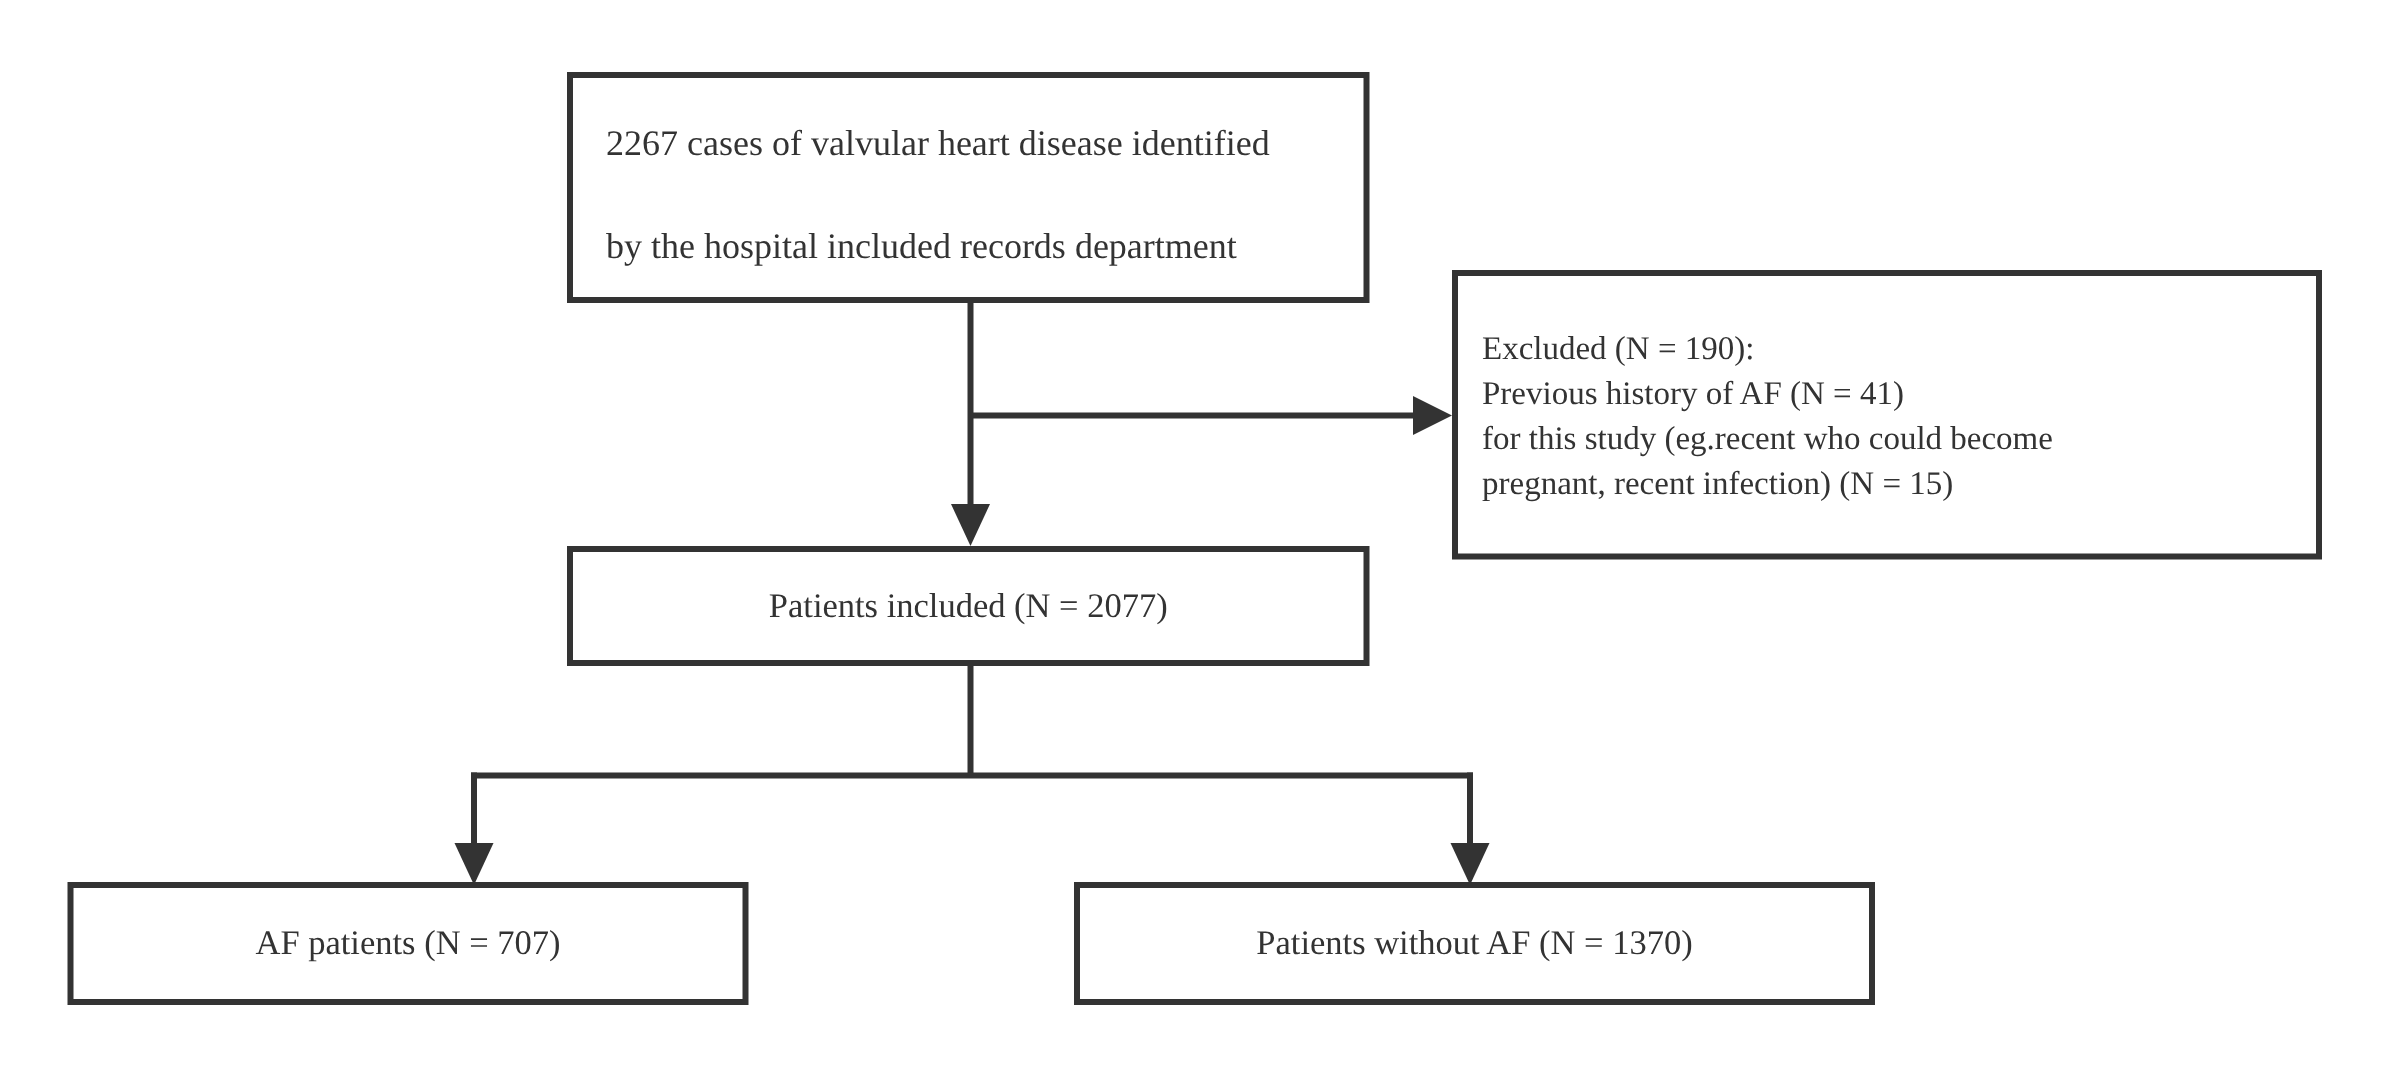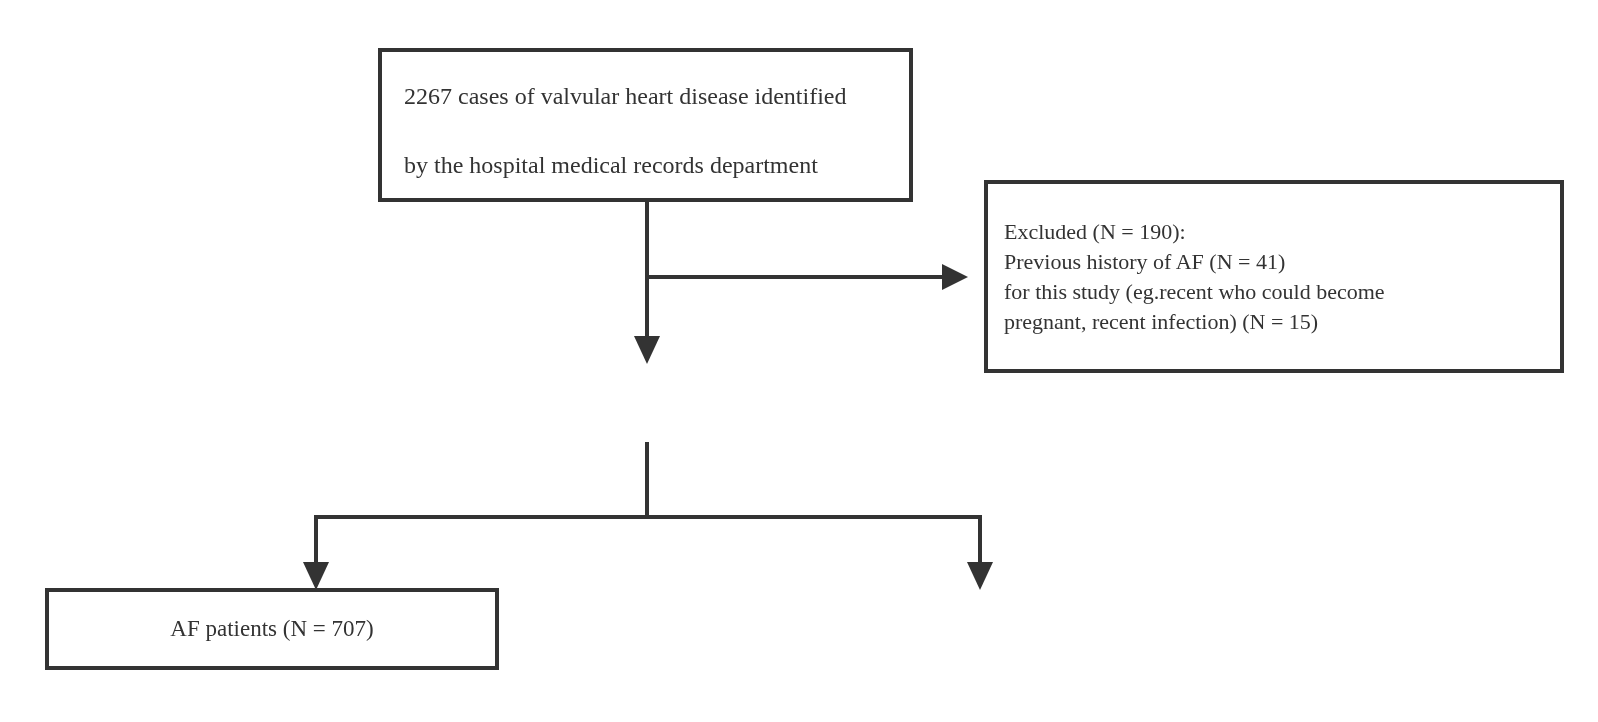--- a/index.html
+++ b/index.html
@@ -21,21 +21,21 @@
     box-sizing:border-box;
     border:4px solid var(--line-color);
     background:var(--bg-color);
     display:flex;
     flex-direction:column;
     justify-content:center;
   }
   .node.center{align-items:center;text-align:center;}
   .node.left{align-items:flex-start;text-align:left;}
   .src{left:378px;top:48px;width:535px;height:154px;font-size:24px;line-height:37px;padding:12px 20px 0 22px;gap:32px;}
-  .exc{left:968px;top:180px;width:580px;height:193px;font-size:22px;line-height:30px;padding:2px 12px 2px 16px;margin-left:16px;}
+  .exc{left:968px;top:180px;width:580px;height:193px;font-size:22px;line-height:30px;padding:2px 12px 2px 16px;}
   .inc{left:378px;top:364px;width:535px;height:80px;font-size:23px;}
   .af{left:45px;top:588px;width:454px;height:82px;font-size:23px;}
   .noaf{left:716px;top:588px;width:534px;height:82px;font-size:23px;}
   .conn{position:absolute;background:var(--line-color);}
   .arrow-down{
     position:absolute;width:0;height:0;
     border-left:13px solid transparent;
     border-right:13px solid transparent;
     border-top:28px solid var(--line-color);
   }
@@ -62,29 +62,35 @@
   <div class="conn" style="left:314px;top:515px;width:668px;height:4px;"></div>
 
   <div class="conn" style="left:314px;top:515px;width:4px;height:49px;"></div>
   <div class="arrow-down" style="left:303px;top:562px;"></div>
 
   <div class="conn" style="left:978px;top:515px;width:4px;height:49px;"></div>
   <div class="arrow-down" style="left:967px;top:562px;"></div>
 
   <div class="node left src">
     <span class="line">2267 cases of valvular heart disease identified</span>
-    <span class="line">by the hospital medical records department</span>
+    <span class="line">by the hospital included records department</span>
   </div>
 
   <div class="node left exc">
     <span class="line">Excluded (N = 190):</span>
     <span class="line">Previous history of AF (N = 41)</span>
     <span class="line">for this study (eg.recent who could become</span>
     <span class="line">pregnant, recent infection) (N = 15)</span>
   </div>
 
+  <div class="node center inc">
+    <span class="line">Patients included (N = 2077)</span>
+  </div>
 
   <div class="node center af">
     <span class="line">AF patients (N = 707)</span>
   </div>
 
+  <div class="node center noaf">
+    <span class="line">Patients without AF (N = 1370)</span>
+  </div>
 
 </div>
 
 </body></html>

